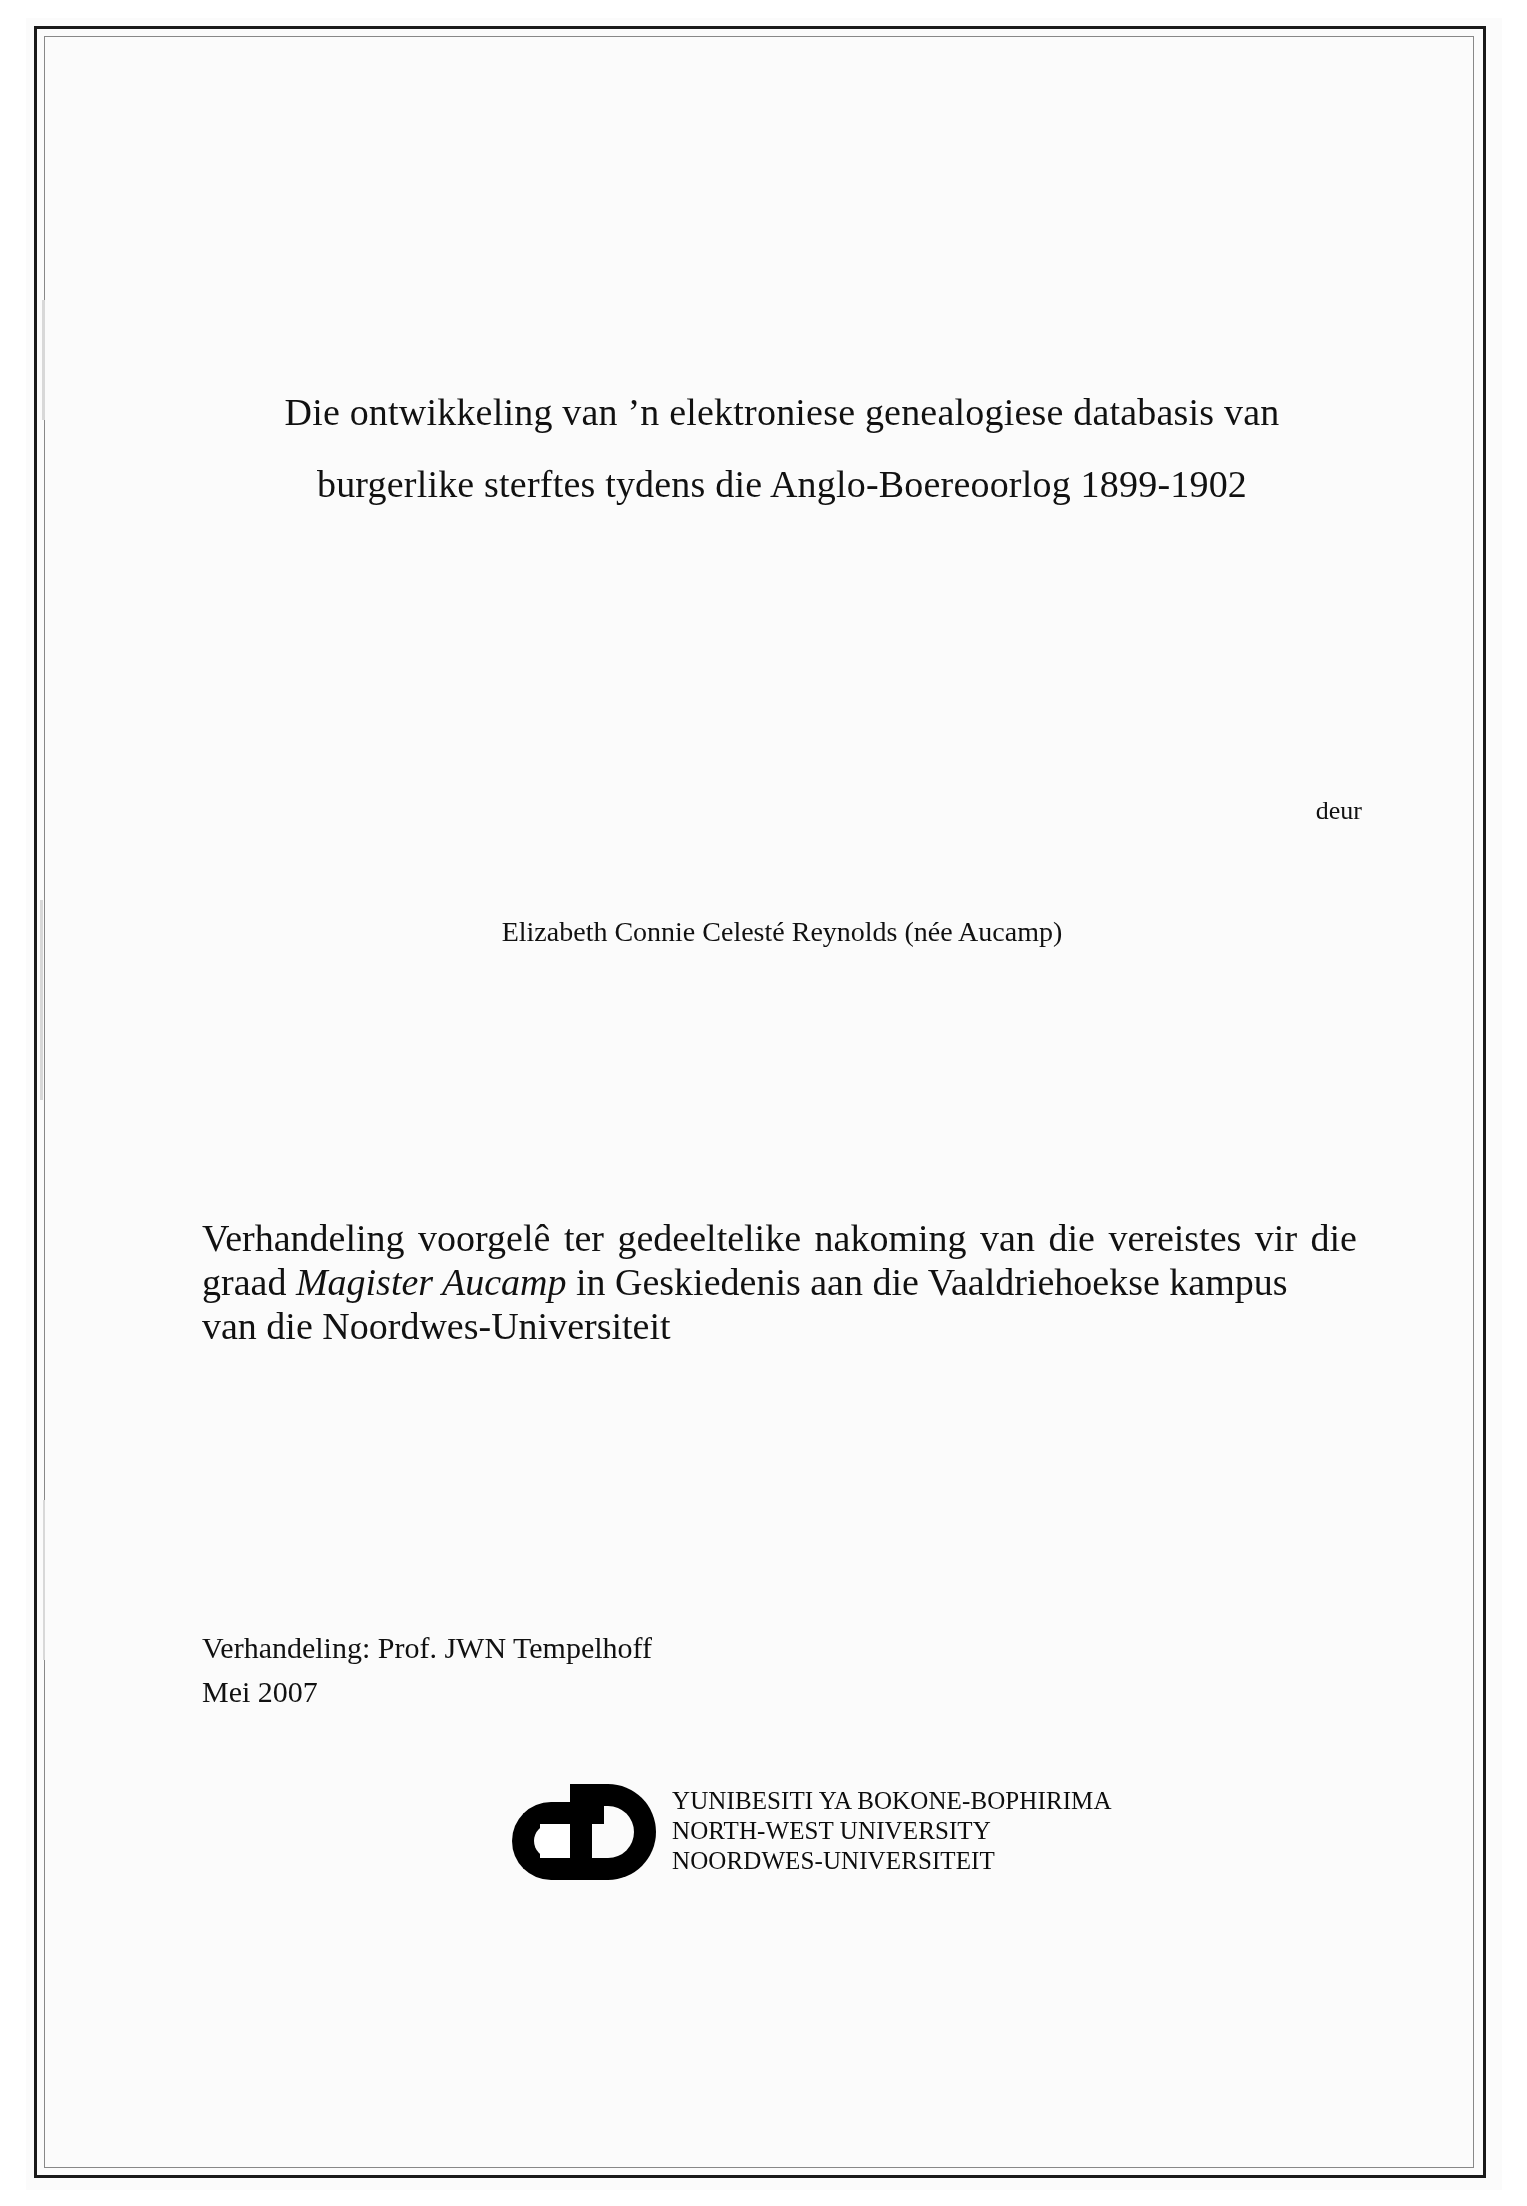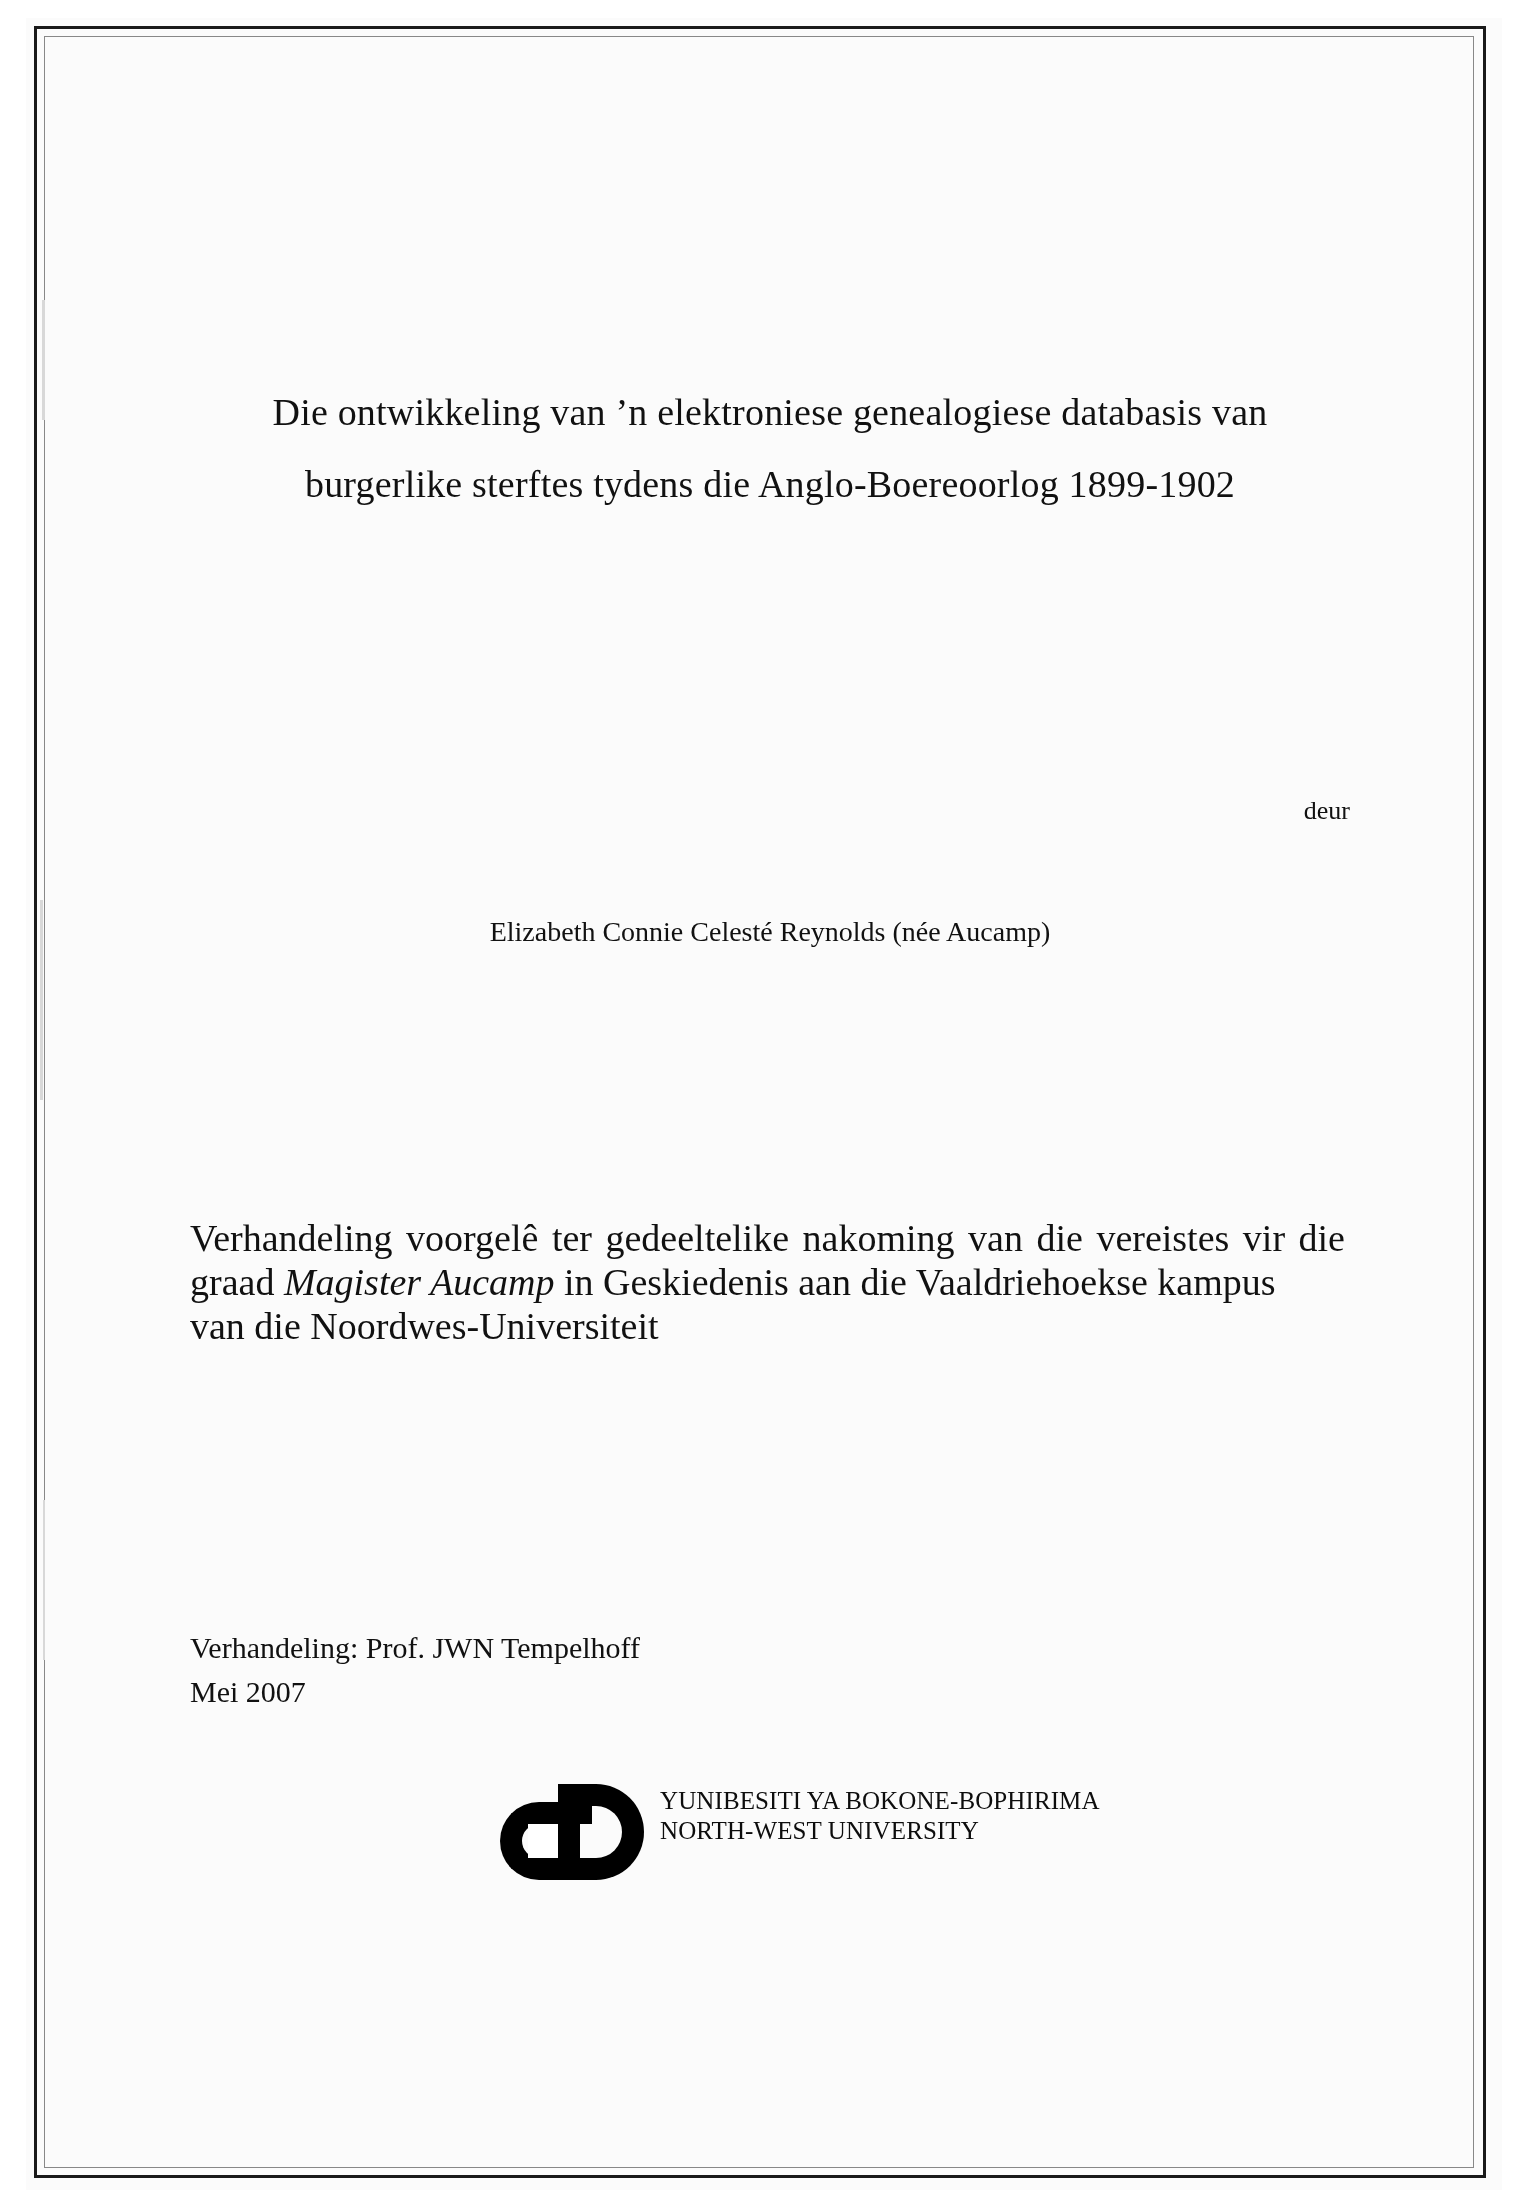--- a/index.html
+++ b/index.html
@@ -49,21 +49,21 @@
     top: 36px;
     width: 1430px;
     height: 2132px;
     border: 1px solid #2a2a2a;
     box-sizing: border-box;
     opacity: 0.55;
   }
 
   .content {
     position: absolute;
-    left: 150px;
+    left: 162px;
     top: 36px;
     width: 1240px;
     height: 2100px;
   }
 
   
   .title {
     position: absolute;
     left: 40px;
     top: 340px;
@@ -252,17 +252,18 @@
       <div class="logo-mark">
         <div class="c-shape"></div>
         <div class="c-bar"></div>
         <div class="d-stem"></div>
         <div class="d-shape"></div>
         <div class="notch"></div>
       </div>
       <div class="logo-text">
         <span>YUNIBESITI YA BOKONE-BOPHIRIMA</span>
         <span>NORTH-WEST UNIVERSITY</span>
+        <span>NOORDWES-UNIVERSITEIT</span>
       </div>
     </div>
 
   </div>
 </div>
 
 </body></html>

